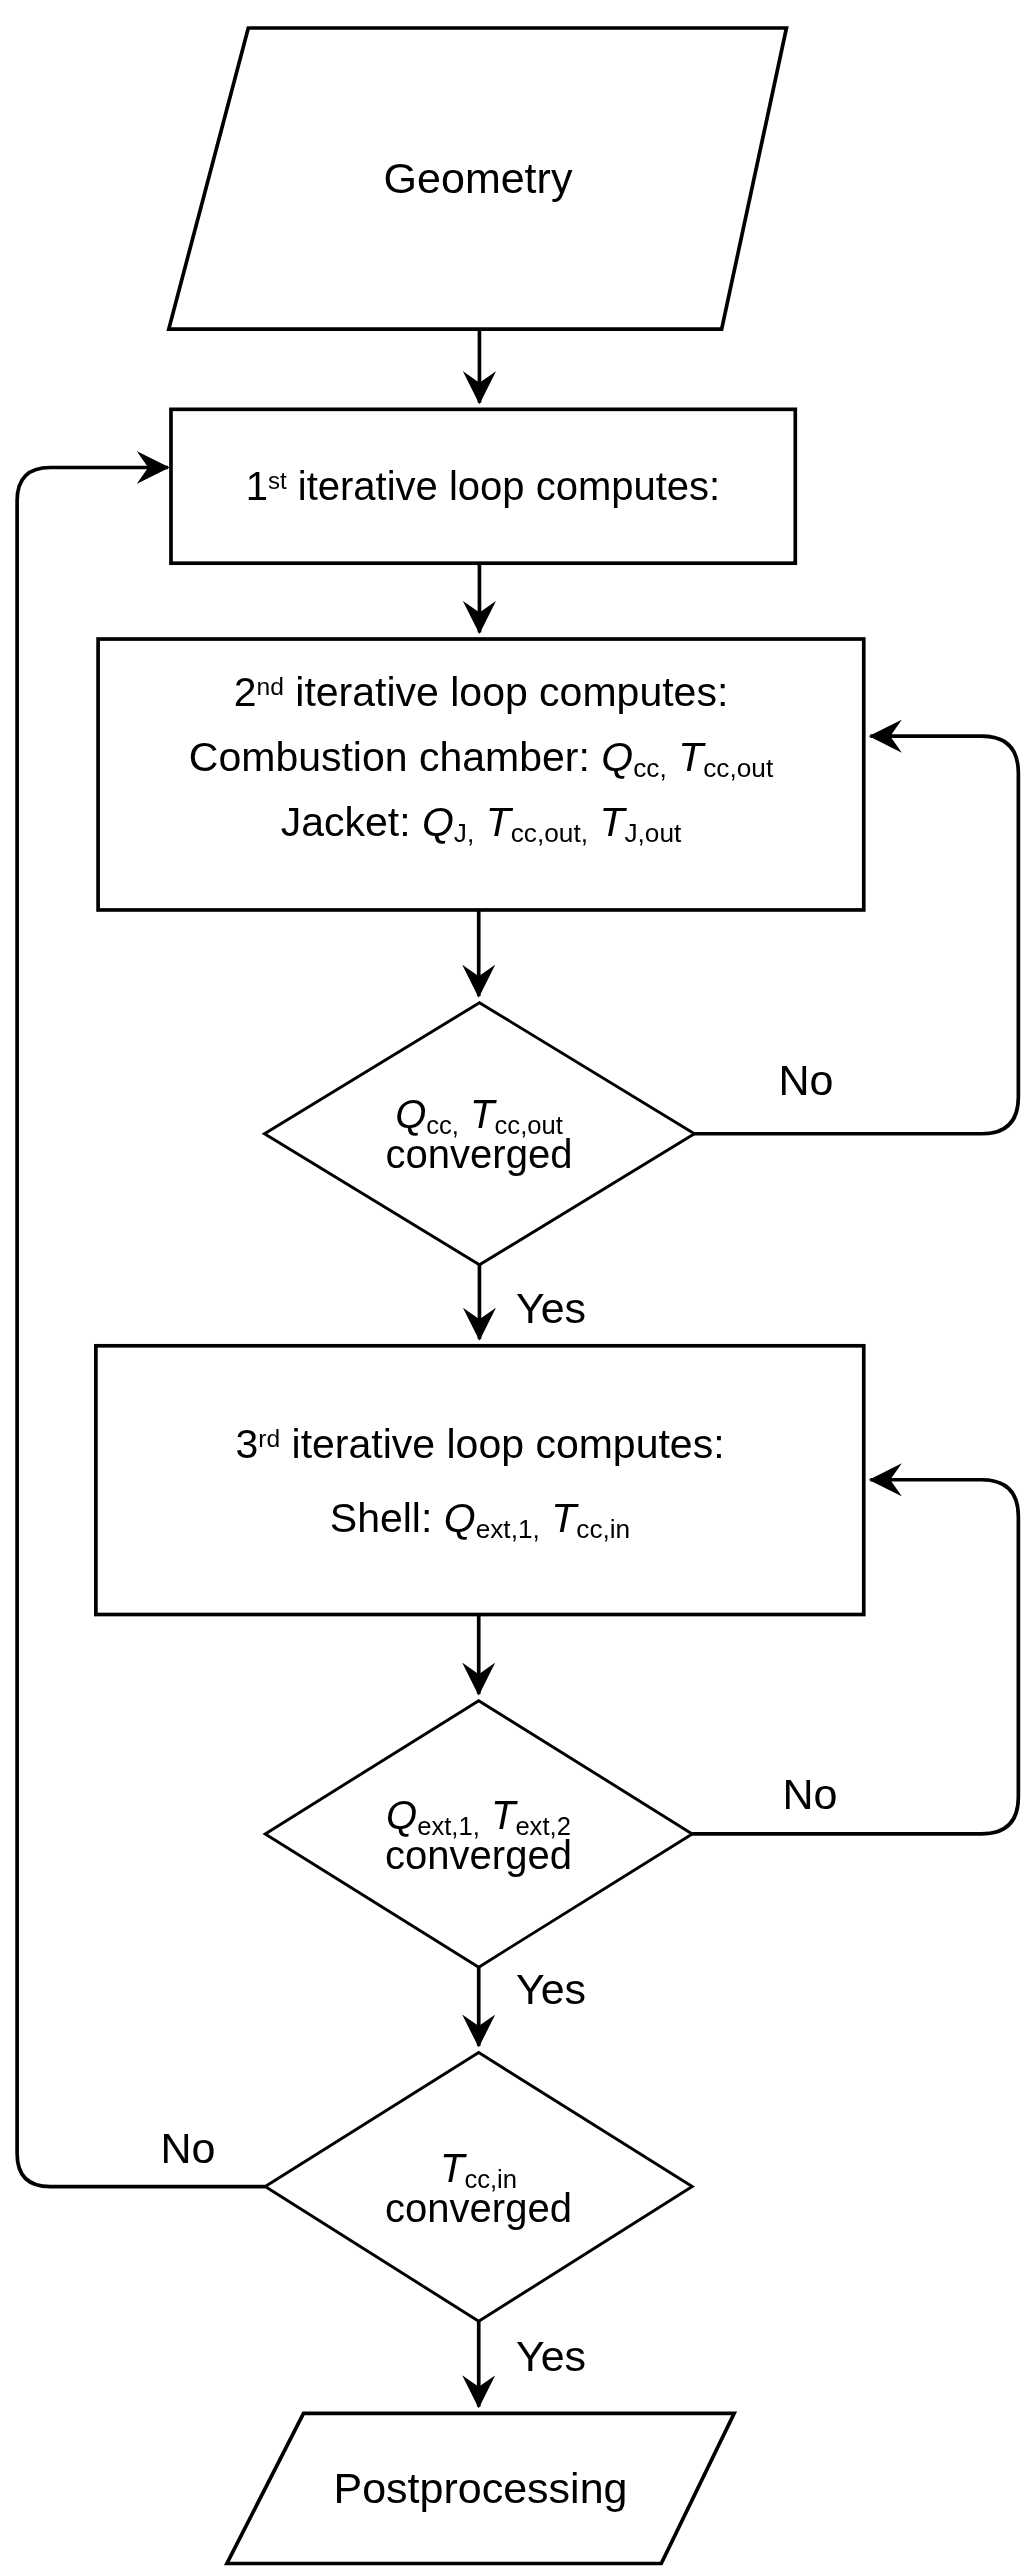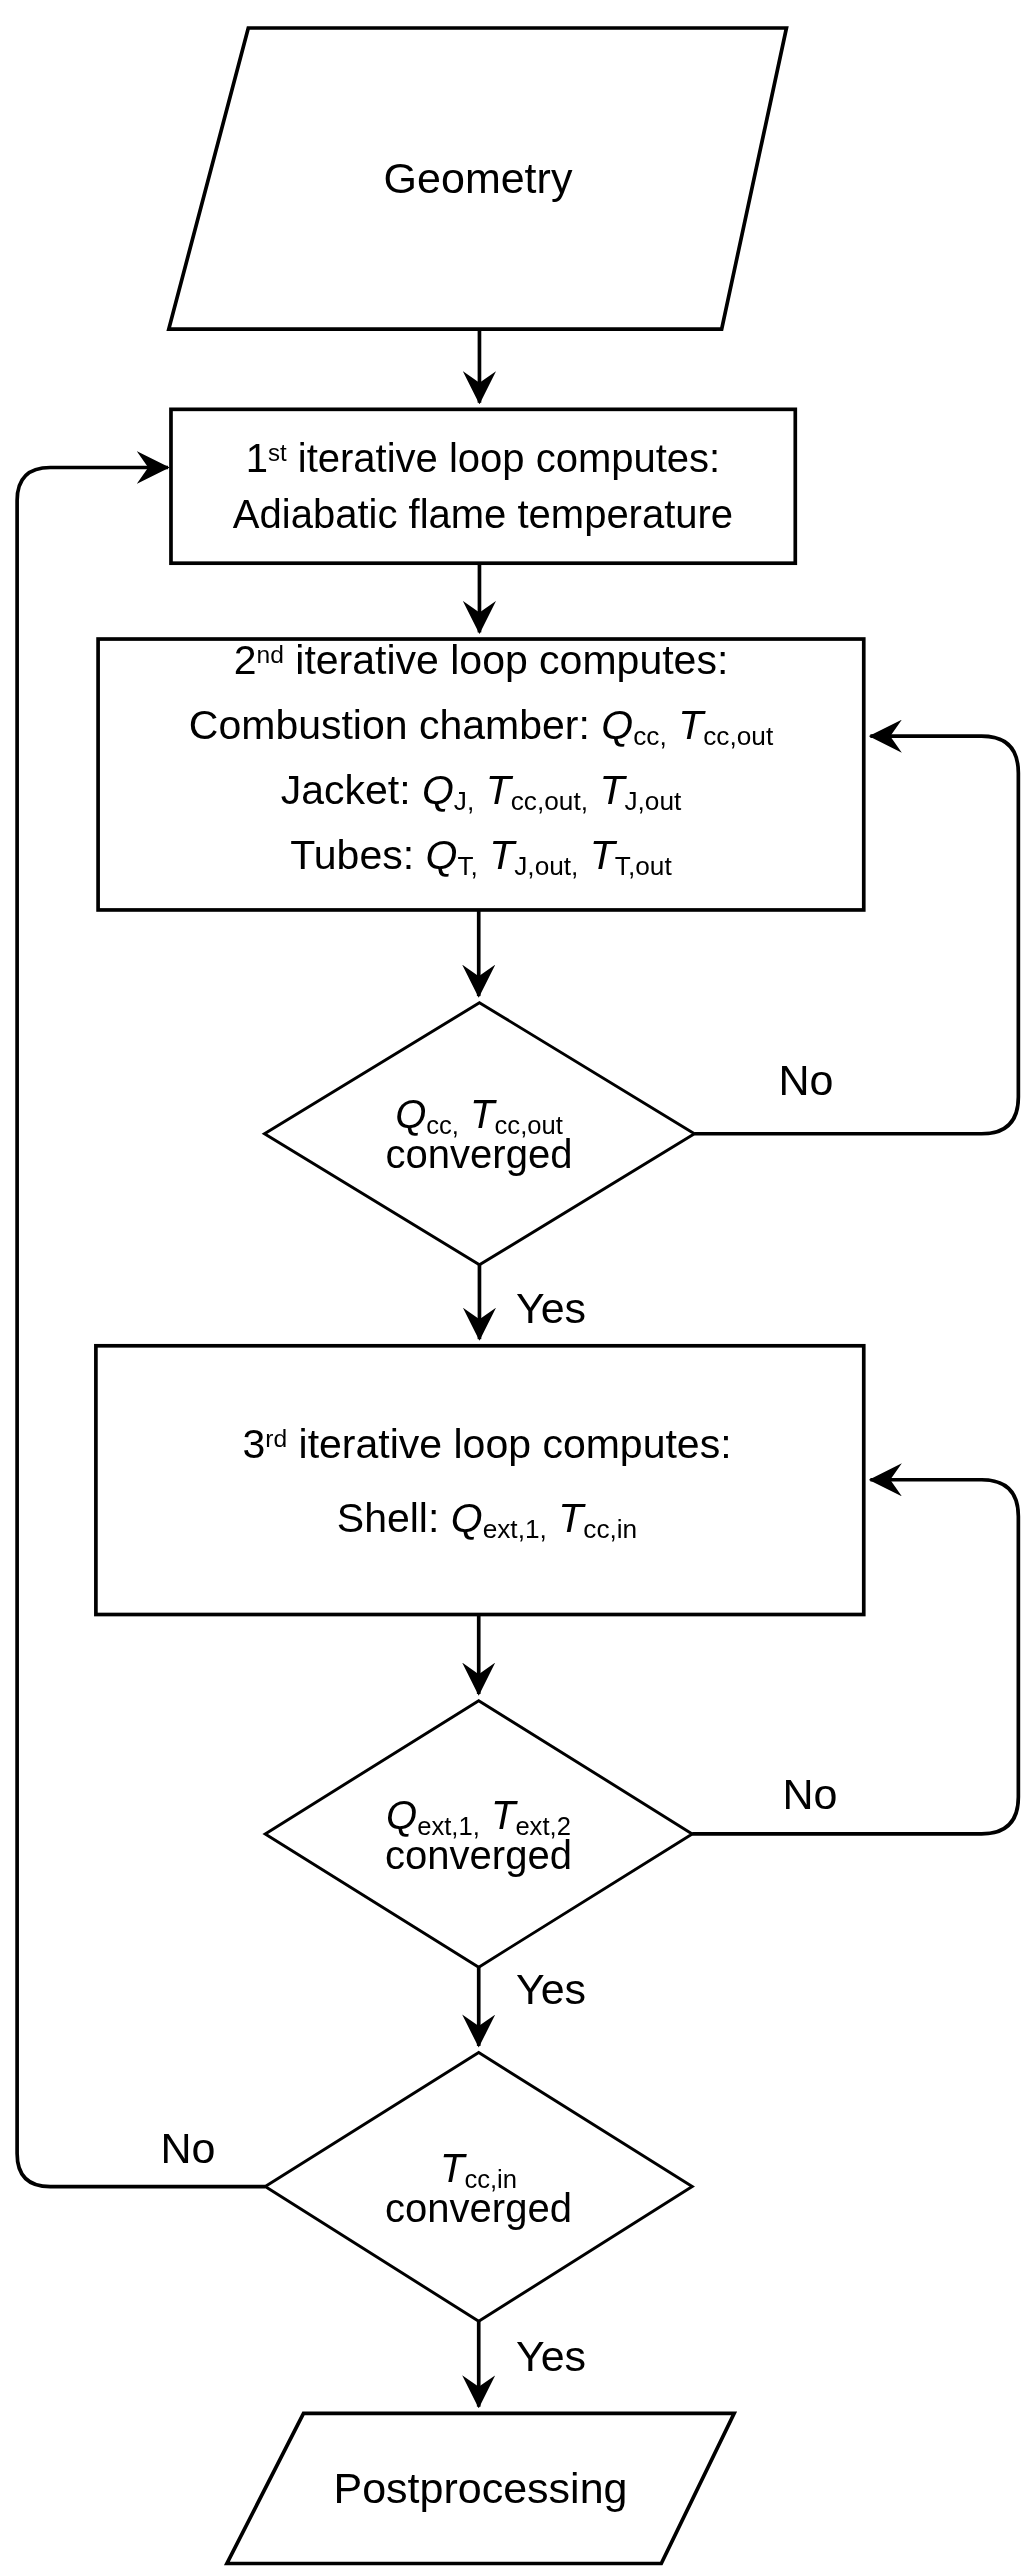--- a/index.html
+++ b/index.html
@@ -71,36 +71,34 @@
     <polygon class="shape diamond" points="650,2788 940,2970 650,3153 360,2970"></polygon>
     <polygon class="shape" points="412,3278 997,3278 898,3482 308,3482"></polygon>
   </svg>
 
   <div class="node-text ptext" style="left:169px;top:28px;width:618px;height:301px;">
     <div>Geometry</div>
   </div>
 
   <div class="node-text r1text" style="left:171px;top:409px;width:624px;height:154px;">
     <div>1<sup>st</sup> iterative loop computes:</div>
-    <div>Adiabatic flame temperature</div>
   </div>
 
   <div class="node-text r2text" style="left:98px;top:639px;width:766px;height:237px;">
     <div>2<sup>nd</sup> iterative loop computes:</div>
     <div>Combustion chamber: <i>Q</i><sub>cc,</sub> <i>T</i><sub>cc,out</sub></div>
     <div>Jacket: <i>Q</i><sub>J,</sub> <i>T</i><sub>cc,out,</sub> <i>T</i><sub>J,out</sub></div>
-    <div>Tubes: <i>Q</i><sub>T,</sub> <i>T</i><sub>J,out,</sub> <i>T</i><sub>T,out</sub></div>
   </div>
 
   <div class="node-text dtext" style="left:264px;top:1003px;width:430px;height:262px;">
     <div><i>Q</i><sub>cc,</sub> <i>T</i><sub>cc,out</sub></div>
     <div>converged</div>
   </div>
 
-  <div class="node-text r3text" style="left:103px;top:1346px;width:768px;height:269px;">
+  <div class="node-text r3text" style="left:96px;top:1346px;width:768px;height:269px;">
     <div>3<sup>rd</sup> iterative loop computes:</div>
     <div>Shell: <i>Q</i><sub>ext,1,</sub> <i>T</i><sub>cc,in</sub></div>
   </div>
 
   <div class="node-text dtext" style="left:265px;top:1701px;width:427px;height:267px;">
     <div><i>Q</i><sub>ext,1,</sub> <i>T</i><sub>ext,2</sub></div>
     <div>converged</div>
   </div>
 
   <div class="node-text dtext" style="left:265px;top:2053px;width:427px;height:269px;">

